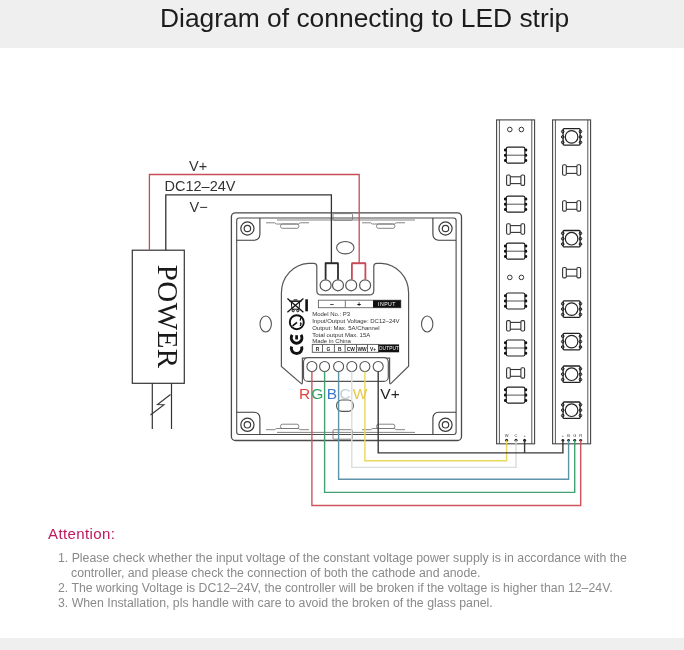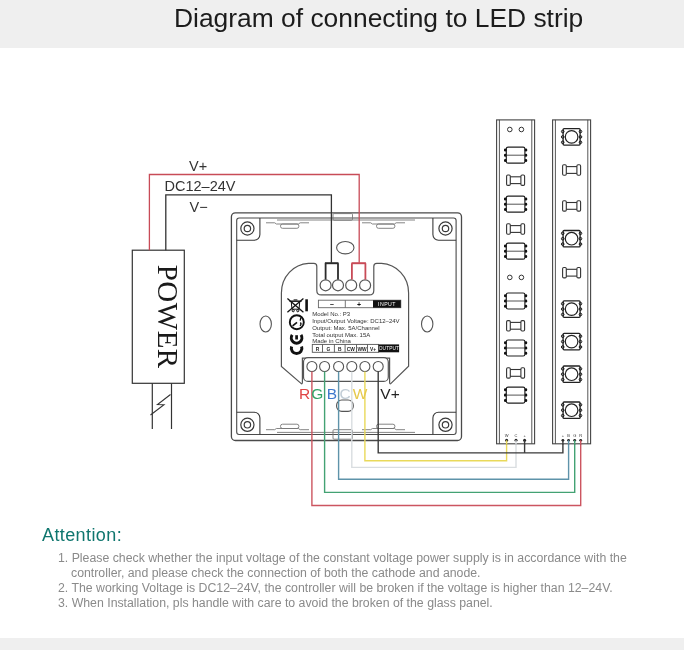--- a/index.html
+++ b/index.html
@@ -1,21 +1,21 @@
 <!DOCTYPE html>
 <html><head>
 <meta charset="utf-8">
 <style>
   html,body{margin:0;padding:0;}
   body{width:684px;height:650px;position:relative;background:#ffffff;overflow:hidden;
        font-family:"Liberation Sans", sans-serif;}
   #band{position:absolute;left:0;top:0;width:684px;height:48px;background:#efefef;}
-  #title{position:absolute;left:174px;top:3px;font-size:26.4px;color:#1c1c1c;white-space:nowrap;text-align:center;}
+  #title{position:absolute;left:160px;top:3px;font-size:26.4px;color:#1c1c1c;white-space:nowrap;text-align:center;}
   #svgwrap{position:absolute;left:0;top:0;}
-  #att-h{position:absolute;left:42px;top:525px;font-size:18px;letter-spacing:0.4px;color:#0f766e;}
+  #att-h{position:absolute;left:48px;top:525px;font-size:15px;letter-spacing:0.4px;color:#be185d;}
   #att-l{position:absolute;left:58px;top:550.5px;font-size:12.3px;line-height:15.2px;color:#8a8a8a;width:640px;}
   #att-l div{white-space:nowrap;}
   .ind{padding-left:13px;}
   #botband{position:absolute;left:0;top:638px;width:684px;height:12px;background:#efefef;}
 </style>
 </head>
 <body>
 <div id="band"></div>
 <div id="title">Diagram of connecting to LED strip</div>
 <svg id="svgwrap" width="684" height="650" viewBox="0 0 684 650">

